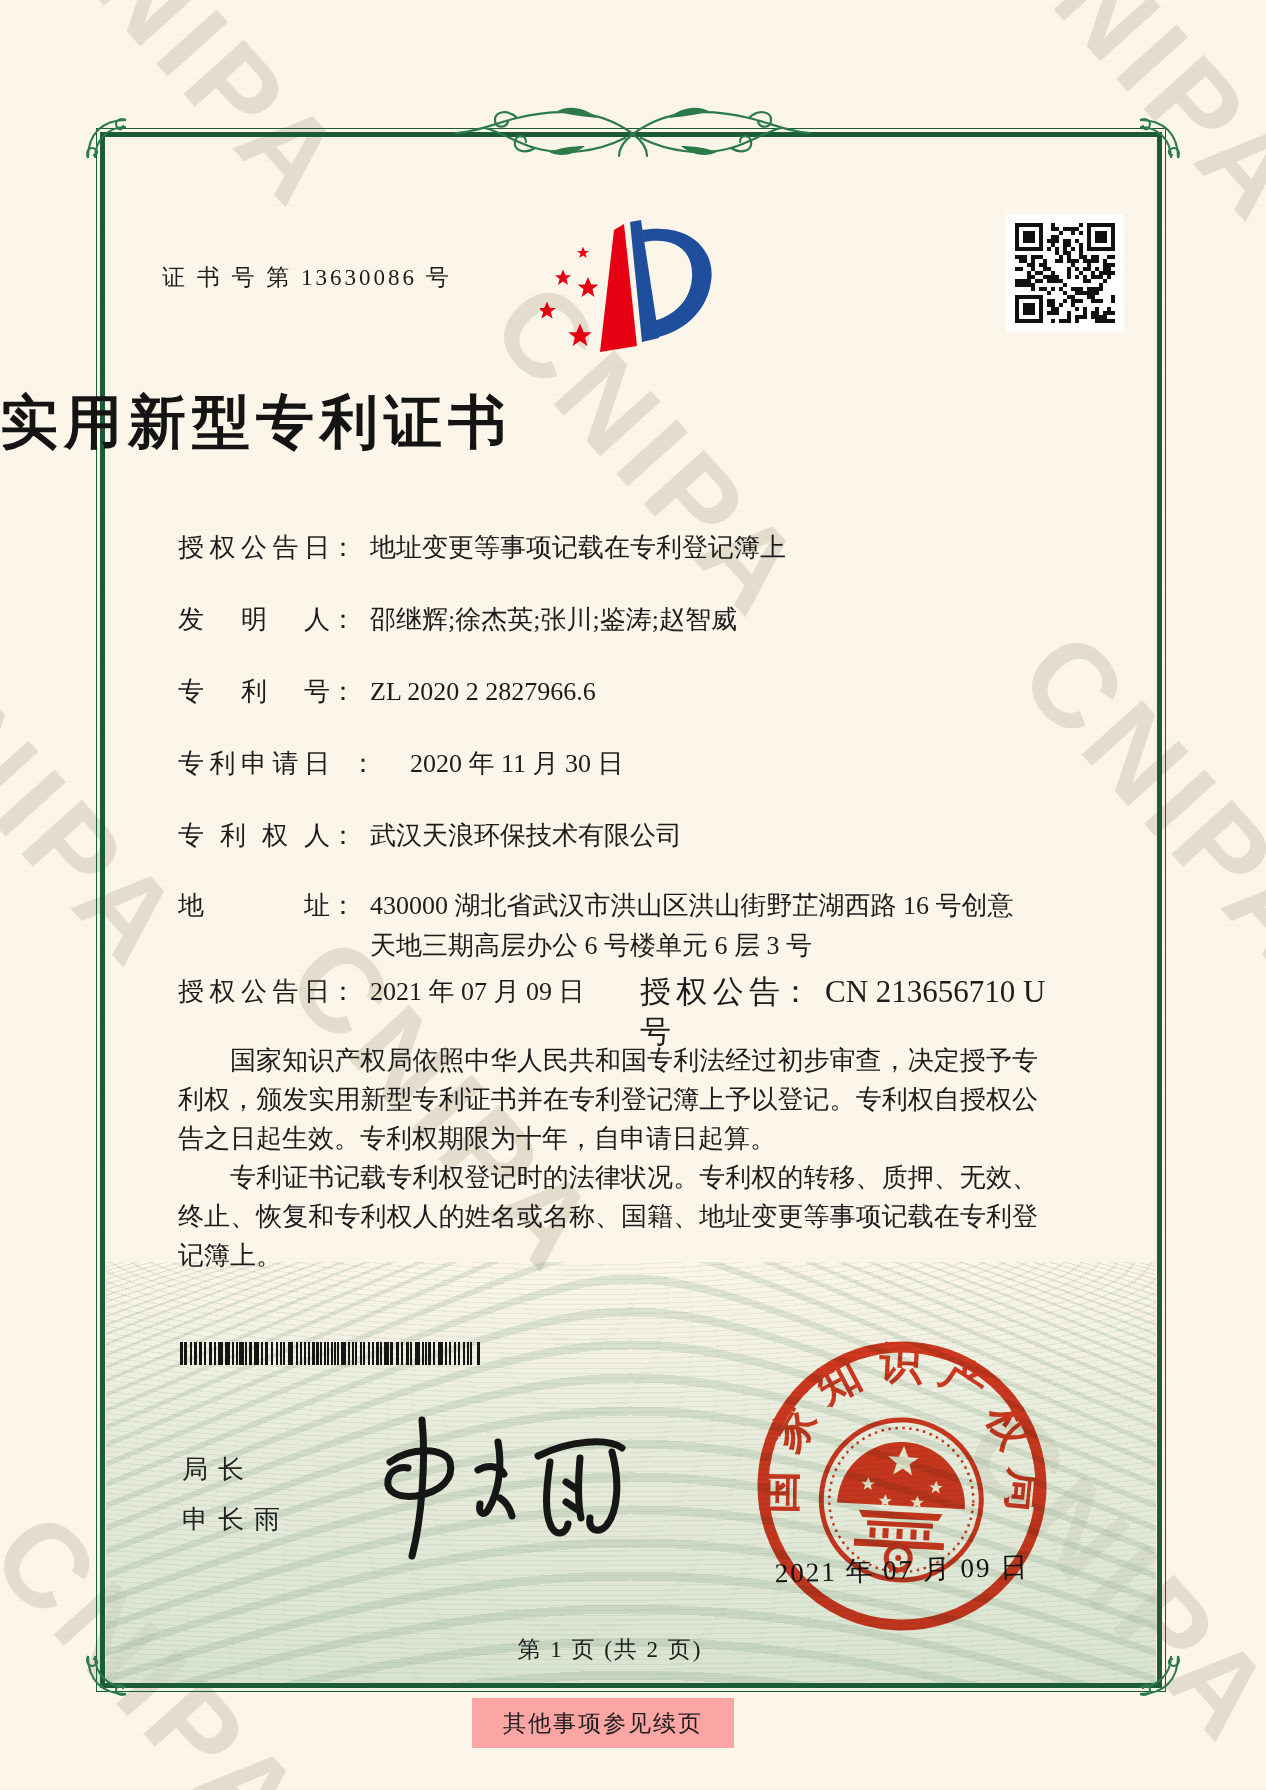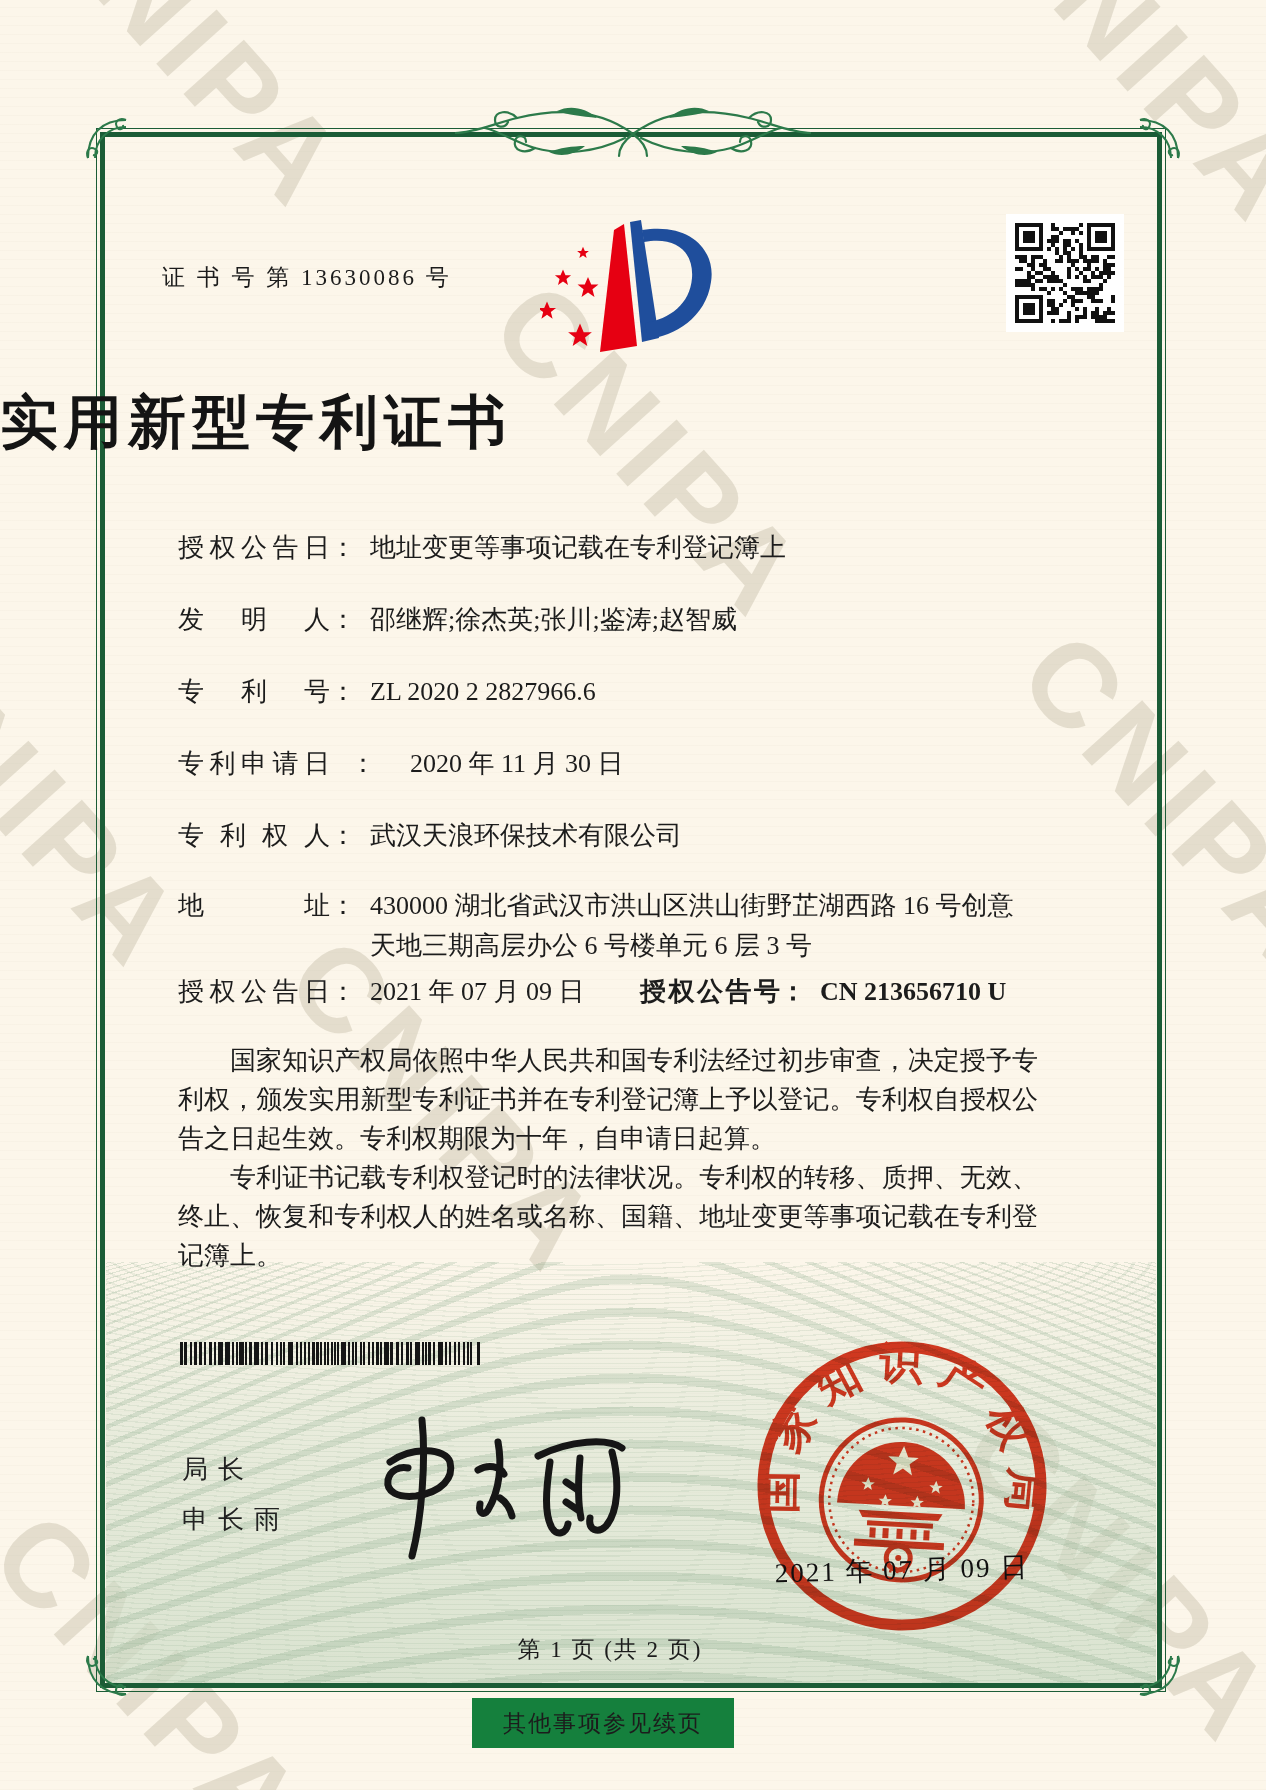--- a/index.html
+++ b/index.html
@@ -36,21 +36,21 @@
          font-size:58px;font-weight:700;letter-spacing:6px;color:#141414;}
 
   
   .f-row{position:absolute;left:178px;font-size:26px;display:flex;align-items:flex-start;z-index:3;line-height:40px;}
   .f-label{width:152px;flex:none;text-align:justify;text-align-last:justify;text-justify:inter-character;}
   .f-colon{flex:none;}
   .f-value{margin-left:14px;max-width:662px;}
   .row-0{top:528px;} .row-1{top:600px;} .row-2{top:672px;}
   .row-3{top:744px;gap:20px;} .row-4{top:816px;} .row-5{top:886px;}
   .grant-date{top:972px;}
-  .grant-no{position:absolute;left:640px;top:972px;font-size:26px;display:flex;z-index:3;line-height:40px;font-weight:bold;}
+  .grant-no{position:absolute;left:640px;top:972px;font-size:31px;display:flex;z-index:3;line-height:40px;}
   .g-label{width:140px;flex:none;text-align:justify;text-align-last:justify;text-justify:inter-character;}
 
   
   .body-text{position:absolute;left:178px;top:1030px;width:860px;z-index:3;
              font-size:26px;line-height:39px;text-align:justify;margin-top:11px;}
   .body-text p{margin:0;text-indent:2em;}
 
   
   .guilloche{position:absolute;left:106px;top:1262px;width:1050px;height:421px;z-index:2;
      background:
@@ -66,21 +66,21 @@
       font:500 26px "Liberation Sans","DejaVu Sans",sans-serif;letter-spacing:10px;color:#222;}
   .signature{position:absolute;left:360px;top:1406px;width:270px;height:160px;z-index:4;}
 
   .seal{position:absolute;left:752px;top:1336px;width:300px;height:300px;z-index:5;
         mix-blend-mode:multiply;opacity:.93;}
   .seal-date{position:absolute;left:770px;top:1552px;width:264px;text-align:center;z-index:6;
         font-size:27px;letter-spacing:2px;color:#101010;transform:rotate(-1.5deg);}
 
   .footer-page{position:absolute;left:0;top:1634px;width:1220px;text-align:center;
         font-size:23px;letter-spacing:2px;z-index:4;}
-  .bottom-note{position:absolute;left:472px;top:1698px;width:262px;height:50px;background:#15803d;
+  .bottom-note{position:absolute;left:472px;top:1698px;width:262px;height:50px;background:#fca5a5;
         display:flex;align-items:center;justify-content:center;z-index:3;
         font-size:23px;letter-spacing:2px;}
 </style>
 </head>
 <body>
 
 <div class="page">
 
   <div class="wm wm1">CNIPA</div>
   <div class="wm wm2">CNIPA</div>

